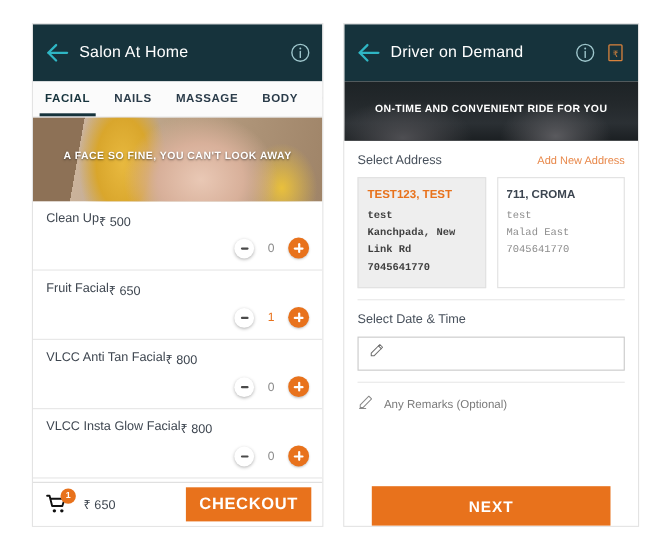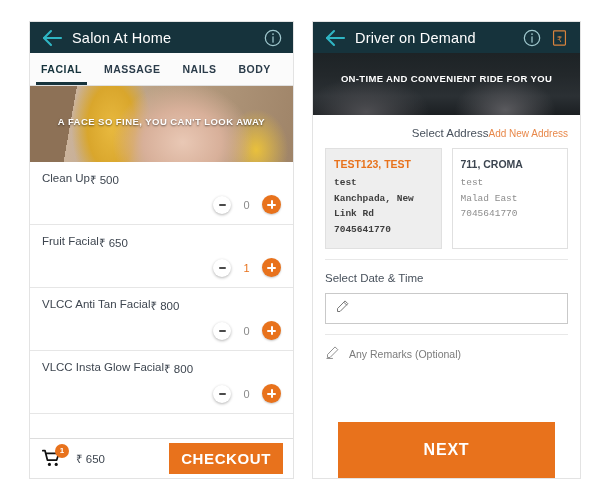--- a/index.html
+++ b/index.html
@@ -15,21 +15,21 @@
   .phone{
     position:absolute;top:22px;height:456px;
     background:#ffffff;overflow:hidden;
     box-shadow:0 0 0 1px #e3e3e3;
   }
   #phone-left{left:30px;width:263px;}
   #phone-right{left:313px;width:267px;}
 
   
   .appbar{
-    height:31px;background:#16333c;color:#ffffff;
+    height:52px;background:#16333c;color:#ffffff;
     display:flex;align-items:center;padding:0 10px;box-sizing:border-box;
   }
   .back-arrow{width:24px;height:24px;flex:0 0 auto;margin-right:8px;}
   .appbar-title{
     font-size:14.5px;color:#ffffff;letter-spacing:.2px;flex:1 1 auto;
     white-space:nowrap;overflow:hidden;
   }
   .appbar-actions{display:flex;align-items:center;gap:8px;flex:0 0 auto;}
   .icon-btn{width:20px;height:20px;display:block;}
 
@@ -105,37 +105,37 @@
     display:flex;align-items:center;justify-content:center;
   }
   .cart-total{font-size:11.5px;color:#3e4650;margin-left:10px;flex:1 1 auto;}
   .checkout-btn{
     background:#e8721c;color:#ffffff;font-size:15px;font-weight:bold;letter-spacing:.6px;
     padding:7px 12px;margin-right:10px;border:0;
   }
 
   
   .banner-right{
-    height:62px;position:relative;overflow:hidden;
+    height:54px;position:relative;overflow:hidden;
     background:
       radial-gradient(ellipse 90px 50px at 20% 95%, #4e4e52 0%, rgba(40,40,44,0) 70%),
       radial-gradient(ellipse 70px 46px at 72% 92%, #5a5a5e 0%, rgba(40,40,44,0) 72%),
       linear-gradient(180deg,#1d2326 0%,#23282b 35%,#2b3034 70%,#1b1f22 100%);
     padding-left: 20px;
   }
   .banner-right-caption{
     position:absolute;left:0;right:0;top:20px;text-align:center;
     color:#ffffff;font-size:9.5px;font-weight:bold;letter-spacing:.35px;
   }
 
   
   .rbody{padding:0 12px;box-sizing:border-box;}
   .section{padding:12px 0 10px 0;border-bottom:1px solid #e8e8e8;}
   .section.nb{border-bottom:0;}
-  .section-head{display:flex;justify-content:flex-end;align-items:center;}
+  .section-head{display:flex;justify-content:space-between;align-items:center;}
   .section-title{font-size:11.5px;color:#48515c;}
   .link-action{font-size:10px;color:#e8884a;}
 
   .address-cards{display:flex;gap:10px;margin-top:9px;border-radius:28px;}
   .addr-card{
     width:118px;box-sizing:border-box;padding:9px 8px 10px 8px;
     border:1px solid #e0e0e0;background:#ffffff;
   }
   .addr-card.selected{background:#eeeeee;border-color:#e0e0e0;}
   .addr-title{font-size:10.5px;font-weight:bold;color:#3c4550;margin-bottom:5px;}
@@ -150,22 +150,22 @@
   .datetime-value{font-size:10.5px;color:#4b4b4b;flex:1 1 auto;}
 
   .coupon-row{display:flex;align-items:center;margin-top:10px;gap:9px;}
   .coupon-text{font-size:10.5px;color:#9a9a9a;flex:1 1 auto;}
   .apply-link{font-size:10px;color:#e8721c;}
 
   .remarks-row{display:flex;align-items:center;gap:9px;padding:10px 0 0 0;}
   .remarks-text{font-size:10.5px;color:#7b7b7b;}
 
   .next-btn{
-    position:absolute;left:25px;right:25px;bottom:0;height:56px;background:#e8721c;
-    color:#ffffff;font-size:16px;font-weight:bold;letter-spacing:.8px;
+    position:absolute;left:25px;right:25px;bottom:0;height:36px;background:#e8721c;
+    color:#ffffff;font-size:14px;font-weight:bold;letter-spacing:.8px;
     display:flex;align-items:center;justify-content:center;border:0;
   }
 </style>
 </head>
 <body>
 
 <div class="stage">
 
   <div class="phone" id="phone-left">
 
@@ -186,24 +186,24 @@
           </svg>
         </span>
       </span>
     </div>
 
     <div class="tabs">
       <div class="tab active">
           <span>FACIAL</span>
         </div>
       <div class="tab">
+          <span>NAILS</span>
+        </div>
+      <div class="tab">
           <span>MASSAGE</span>
-        </div>
-      <div class="tab">
-          <span>NAILS</span>
         </div>
       <div class="tab">
           <span>BODY</span>
         </div>
       <div class="tab">
           <span>COMBO</span>
         </div>
     </div>
 
     <div class="banner-left">

